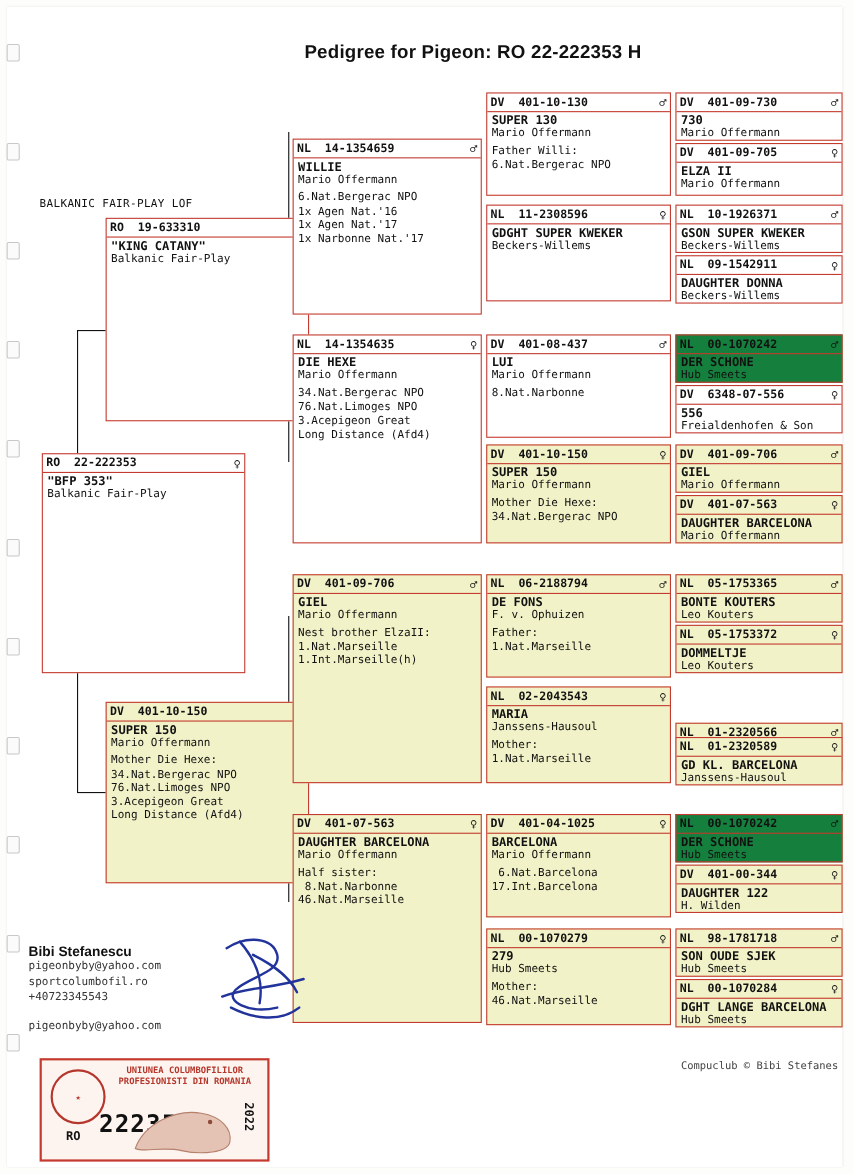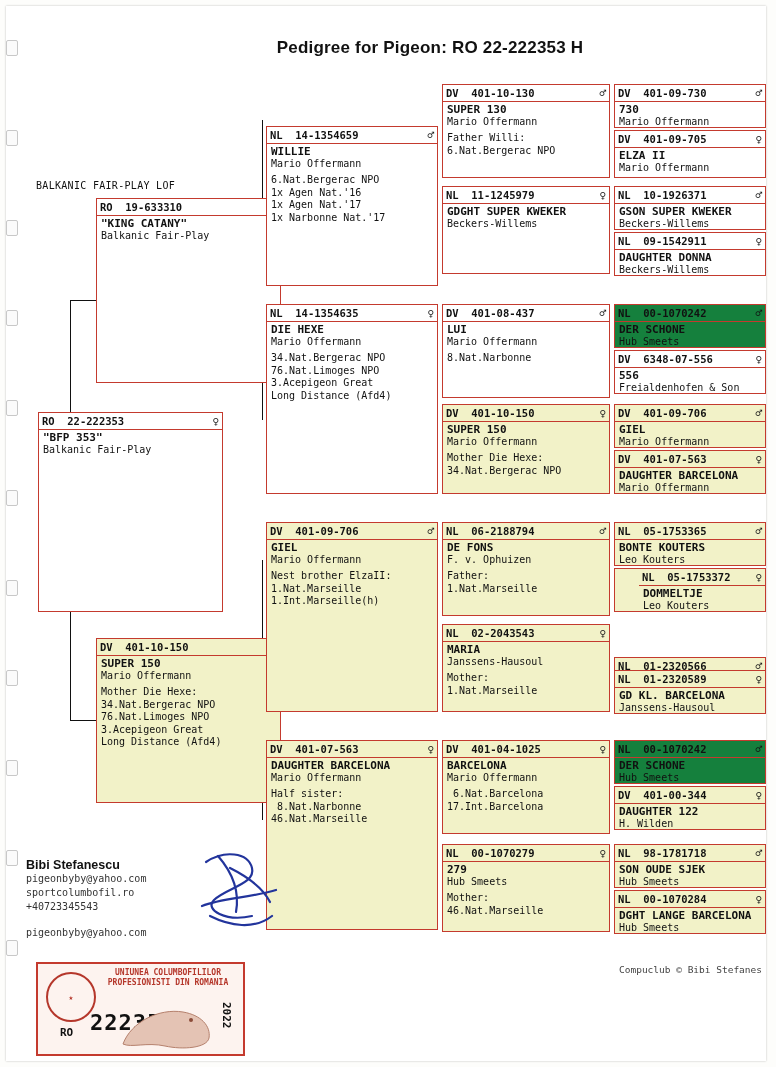--- a/index.html
+++ b/index.html
@@ -233,21 +233,21 @@
       <span class="sex">♂</span>
     </div>
     <div class="name">SUPER 130</div>
     <div class="owner">Mario Offermann</div>
     <div class="notes">Father Willi:
 6.Nat.Bergerac NPO</div>
   </div>
 
   <div class="card white" style="left:442px;top:186px;width:168px;height:88px;">
     <div class="row">
-      <span class="ring">NL  11-1245979</span>
+      <span class="ring">NL  11-2308596</span>
       <span class="sex">♀</span>
     </div>
     <div class="name">GDGHT SUPER KWEKER</div>
     <div class="owner">Beckers-Willems</div>
     <div class="notes"></div>
   </div>
 
   <div class="card white" style="left:442px;top:304px;width:168px;height:94px;">
     <div class="row">
       <span class="ring">DV  401-08-437</span>
@@ -382,21 +382,21 @@
   </div>
 
   <div class="card yellow" style="left:614px;top:522px;width:152px;height:44px;">
     <div class="row">
       <span class="ring">NL  05-1753365</span>
       <span class="sex">♂</span>
     </div>
     <div class="name">BONTE KOUTERS</div>
     <div class="owner">Leo Kouters</div>
   </div>
-  <div class="card yellow" style="left:614px;top:568px;width:152px;height:44px;padding-left:24px;">
+  <div class="card yellow" style="left:614px;top:568px;width:152px;height:44px;">
     <div class="row">
       <span class="ring">NL  05-1753372</span>
       <span class="sex">♀</span>
     </div>
     <div class="name">DOMMELTJE</div>
     <div class="owner">Leo Kouters</div>
   </div>
 
   <div class="card yellow" style="left:614px;top:624px;width:152px;height:44px;margin-top:33px;">
     <div class="row">

